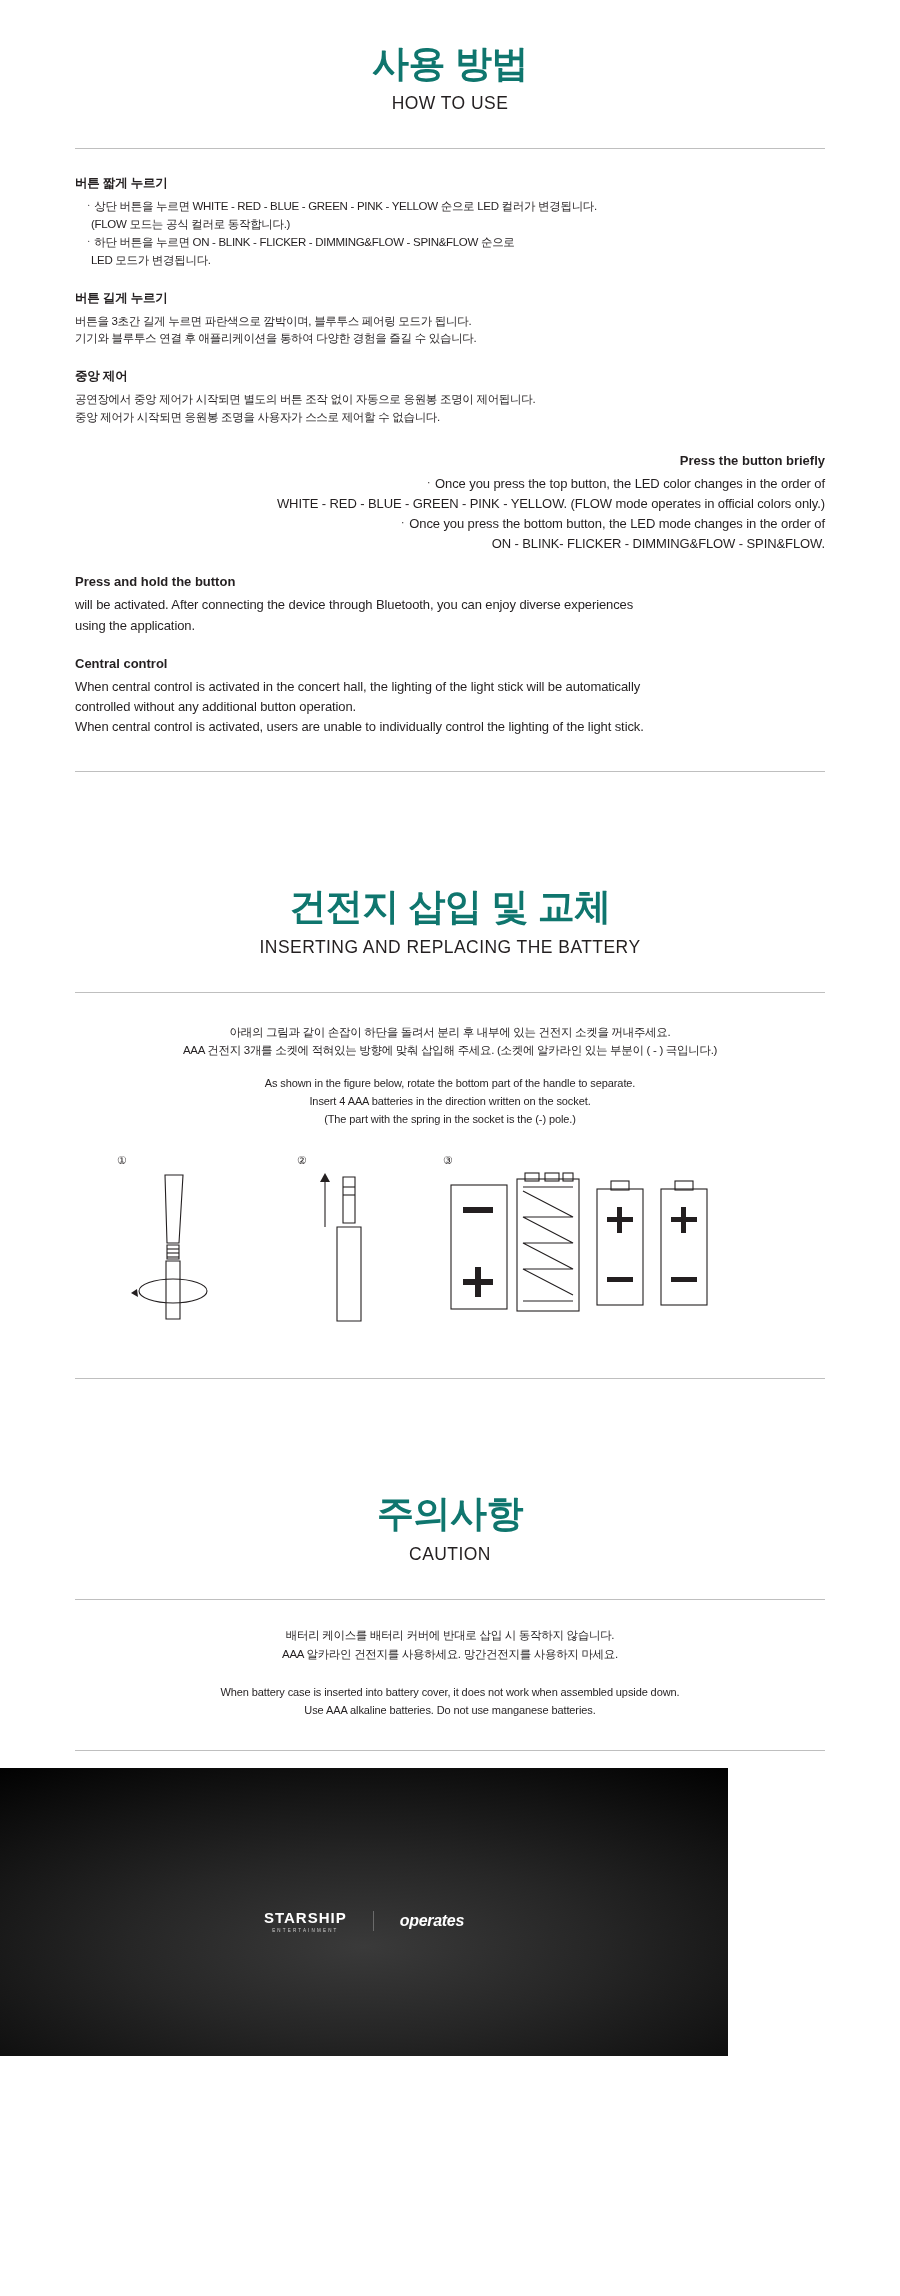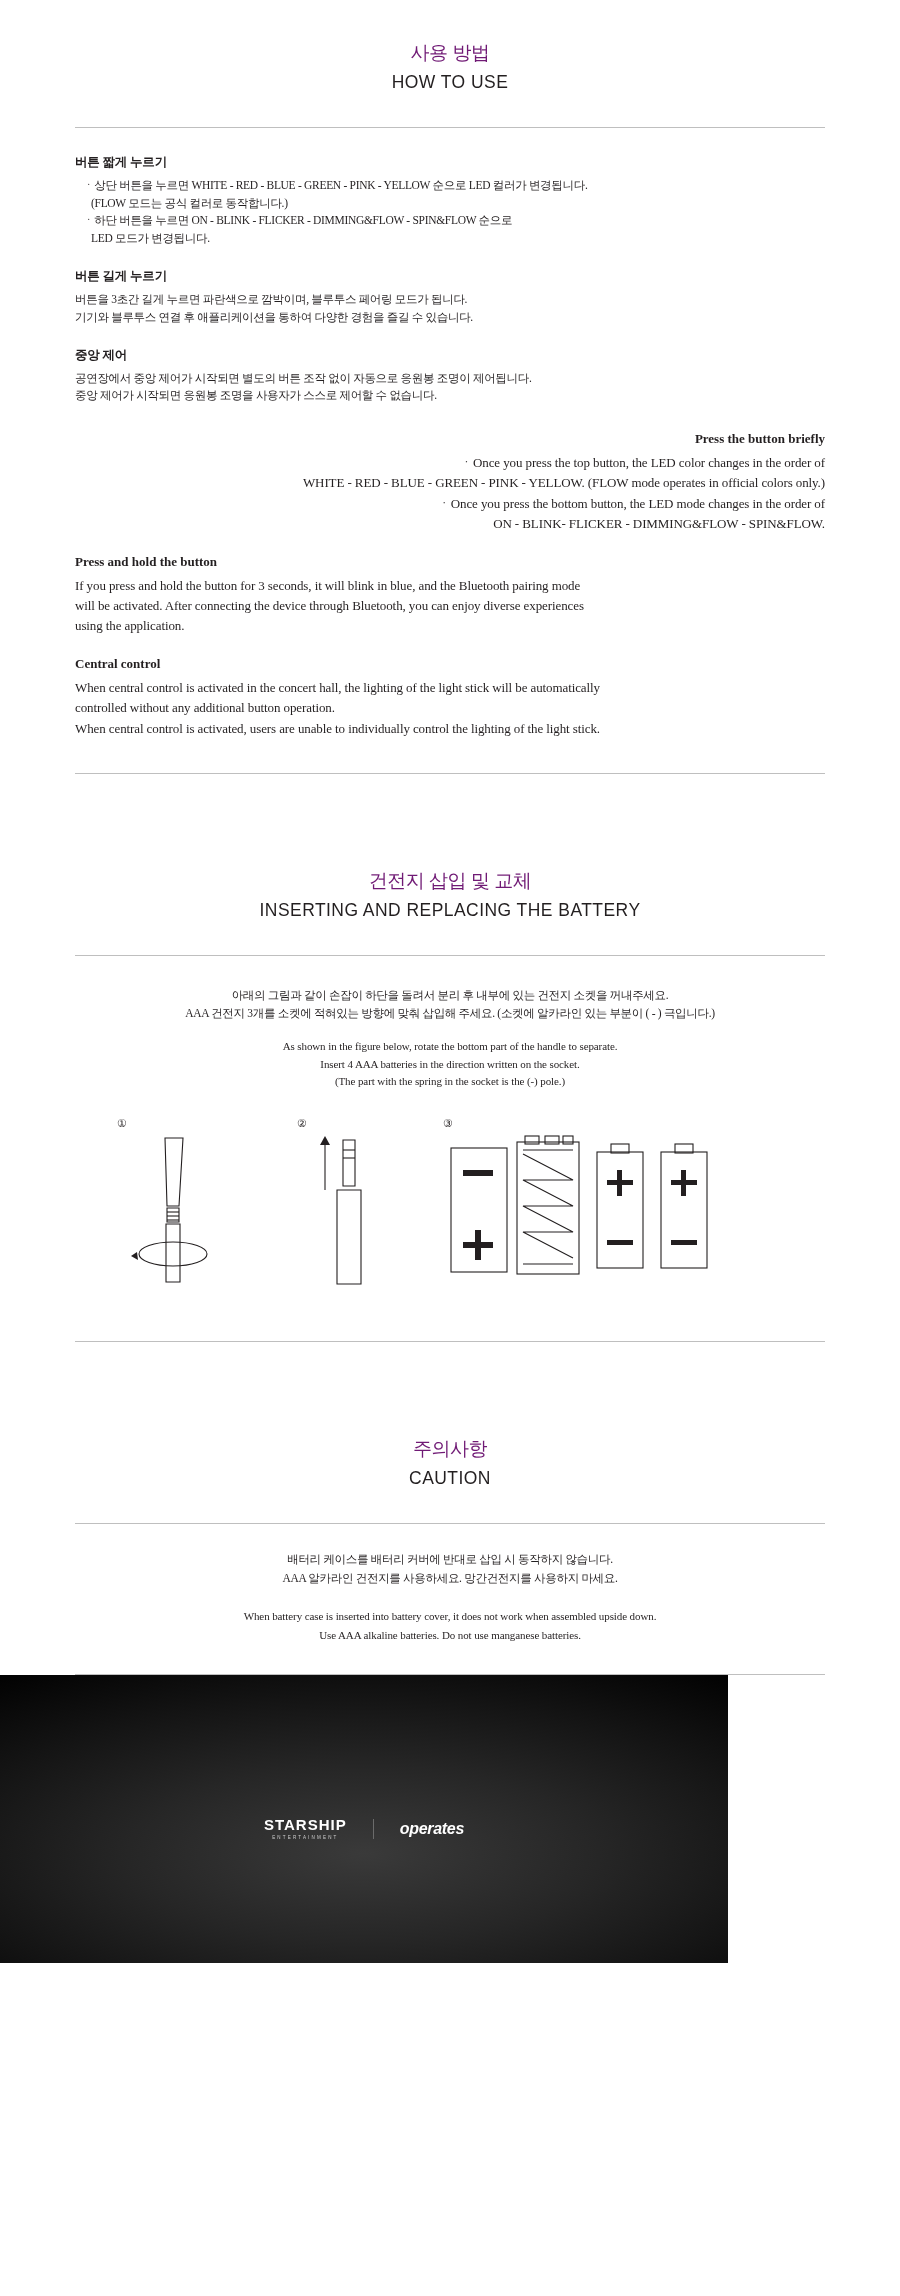--- a/index.html
+++ b/index.html
@@ -8,43 +8,43 @@
     width: 900px;
     background: #ffffff;
     font-family: "Liberation Sans", sans-serif;
     color: #231f20;
   }
   .page { width: 900px; position: relative; }
 
   
   .section-head { text-align: center; }
   .section-head .kr {
-    font-size: 19px;
-    font-weight: normal;
+    font-size: 37px;
+    font-weight: bold;
     letter-spacing: -0.5px;
-    color: #701a75;
+    color: #0f766e;
     line-height: 1.2;
   }
   .section-head .en {
     font-size: 19px;
     font-weight: normal;
     letter-spacing: 0.5px;
     color: #231f20;
     margin-top: 6px;
     font-family: "Liberation Sans", sans-serif;
     transform: scaleX(0.92);
   }
 
   .rule {
     border: none;
     border-top: 1px solid #bfbfbf;
     margin: 0;
   }
 
-  .inner { width: 750px; margin: 0 auto; font-family: Liberation Serif, serif; }
+  .inner { width: 750px; margin: 17px auto; }
 
   
   #sec-howto { padding-top: 42px; }
   #sec-howto .rule-top { margin-top: 34px; }
   .howto-body { padding: 26px 0 34px 0; }
 
   .blk { margin-bottom: 20px; }
   .blk:last-child { margin-bottom: 0; }
   .blk-title {
     font-size: 12.5px;
@@ -186,21 +186,20 @@
         <div class="blk" style="margin-top:26px;text-align:right;">
           <div class="blk-title en">Press the button briefly</div>
           <div class="blk-line en indent1">ㆍOnce you press the top button, the LED color changes in the order of</div>
           <div class="blk-line en indent2">WHITE - RED - BLUE - GREEN - PINK - YELLOW. (FLOW mode operates in official colors only.)</div>
           <div class="blk-line en indent1">ㆍOnce you press the bottom button, the LED mode changes in the order of</div>
           <div class="blk-line en indent2">ON - BLINK- FLICKER - DIMMING&amp;FLOW - SPIN&amp;FLOW.</div>
         </div>
 
         <div class="blk">
           <div class="blk-title en">Press and hold the button</div>
-          <div class="blk-line en">If you press and hold the button for 3 seconds, it will blink in blue, and the Bluetooth pairing mode</div>
           <div class="blk-line en">will be activated. After connecting the device through Bluetooth, you can enjoy diverse experiences</div>
           <div class="blk-line en">using the application.</div>
         </div>
 
         <div class="blk">
           <div class="blk-title en">Central control</div>
           <div class="blk-line en">When central control is activated in the concert hall, the lighting of the light stick will be automatically</div>
           <div class="blk-line en">controlled without any additional button operation.</div>
           <div class="blk-line en">When central control is activated, users are unable to individually control the lighting of the light stick.</div>
         </div>

